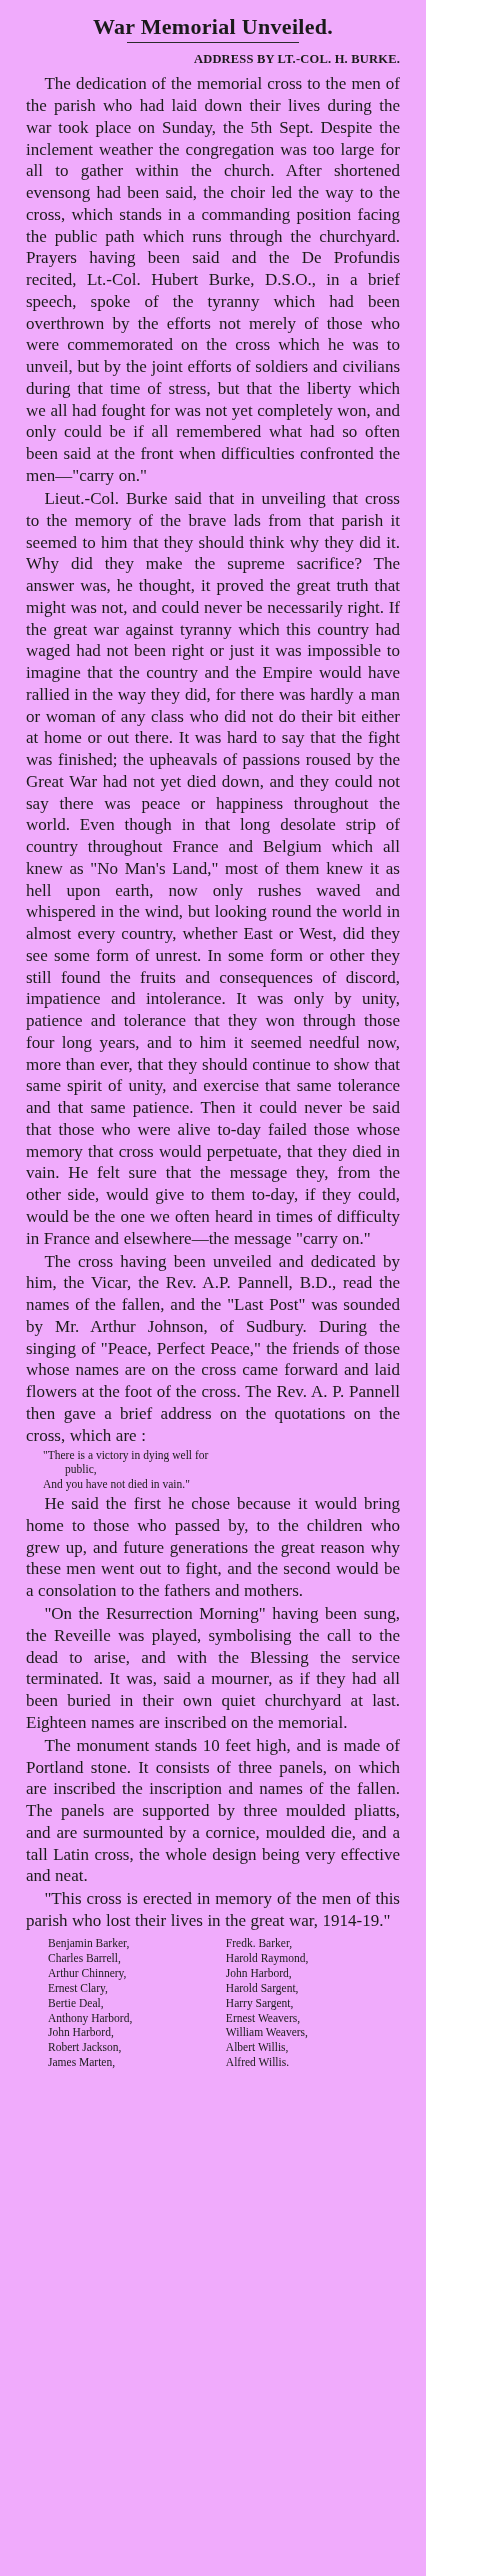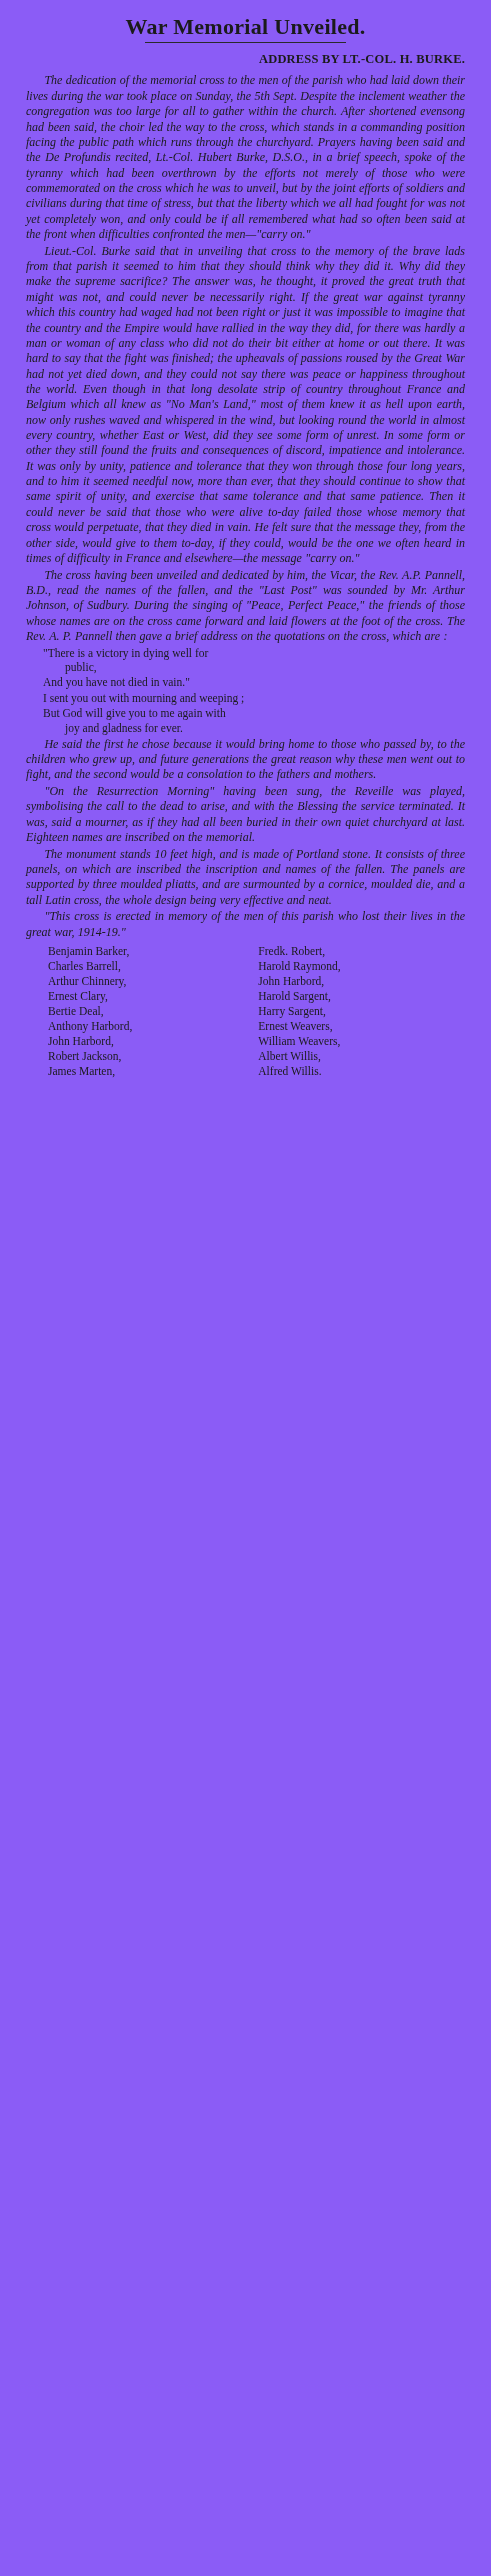--- a/index.html
+++ b/index.html
@@ -6,25 +6,25 @@
     margin: 0;
     padding: 0;
     background: #ffffff;
   }
   body {
     width: 493px;
     font-family: "Liberation Serif", "DejaVu Serif", serif;
     color: #1b1b1b;
   }
   .page {
-    width: 491px;
+    width: 426px;
     min-height: 2576px;
     box-sizing: border-box;
     padding: 11.8px 26px 19.7px 26px;
-    background: #8b5cf6;
+    background: #f0abfc;
   }
   .headline {
     text-align: center;
     font-size: 22px;
     font-weight: bold;
     letter-spacing: 0.3px;
     margin: 2.6px 0 1.3px 0;
     font-family: "Liberation Serif", "DejaVu Serif", serif;
   }
   .headline-rule {
@@ -34,28 +34,27 @@
     border-top: 1px solid #2a2a2a;
   }
   .subhead {
     text-align: right;
     font-size: 12.5px;
     font-weight: bold;
     letter-spacing: 0.2px;
     margin: 0 0 6.6px 0;
   }
   p.body {
-    font-size: 12px;
+    font-size: 17px;
     line-height: 1.28;
     text-align: justify;
     text-justify: inter-word;
     margin: 0 0 1.3px 0;
     text-indent: 18.4px;
     word-spacing: 0.3px;
-    font-style: italic;
   }
   p.body.noindent {
     text-indent: 0;
   }
   .verse {
     font-size: 11.5px;
     line-height: 1.28;
     margin: 0 0 1.3px 0;
     padding-left: 17px;
     text-align: left;
@@ -104,45 +103,40 @@
   <p class="body">Lieut.-Col. Burke said that in unveiling that cross to the memory of the brave lads from that parish it seemed to him that they should think why they did it. Why did they make the supreme sacrifice? The answer was, he thought, it proved the great truth that might was not, and could never be necessarily right. If the great war against tyranny which this country had waged had not been right or just it was impossible to imagine that the country and the Empire would have rallied in the way they did, for there was hardly a man or woman of any class who did not do their bit either at home or out there. It was hard to say that the fight was finished; the upheavals of passions roused by the Great War had not yet died down, and they could not say there was peace or happiness throughout the world. Even though in that long desolate strip of country throughout France and Belgium which all knew as "No Man's Land," most of them knew it as hell upon earth, now only rushes waved and whispered in the wind, but looking round the world in almost every country, whether East or West, did they see some form of unrest. In some form or other they still found the fruits and consequences of discord, impatience and intolerance. It was only by unity, patience and tolerance that they won through those four long years, and to him it seemed needful now, more than ever, that they should continue to show that same spirit of unity, and exercise that same tolerance and that same patience. Then it could never be said that those who were alive to-day failed those whose memory that cross would perpetuate, that they died in vain. He felt sure that the message they, from the other side, would give to them to-day, if they could, would be the one we often heard in times of difficulty in France and elsewhere—the message "carry on."</p>
   <p class="body">The cross having been unveiled and dedicated by him, the Vicar, the Rev. A.P. Pannell, B.D., read the names of the fallen, and the "Last Post" was sounded by Mr. Arthur Johnson, of Sudbury. During the singing of "Peace, Perfect Peace," the friends of those whose names are on the cross came forward and laid flowers at the foot of the cross. The Rev. A. P. Pannell then gave a brief address on the quotations on the cross, which are :</p>
 
   <div class="verse">
     <span class="indent1">"There is a victory in dying well for</span>
     <span class="indent2">public,</span>
     <span class="indent1">And you have not died in vain."</span>
   </div>
 
 
-  <div class="verse">
-    <span class="indent1">I sent you out with mourning and weeping ;</span>
-    <span class="indent1">But God will give you to me again with</span>
-    <span class="indent2">joy and gladness for ever.</span>
-  </div>
 
   <p class="body">He said the first he chose because it would bring home to those who passed by, to the children who grew up, and future generations the great reason why these men went out to fight, and the second would be a consolation to the fathers and mothers.</p>
   <p class="body">"On the Resurrection Morning" having been sung, the Reveille was played, symbolising the call to the dead to arise, and with the Blessing the service terminated. It was, said a mourner, as if they had all been buried in their own quiet churchyard at last. Eighteen names are inscribed on the memorial.</p>
   <p class="body">The monument stands 10 feet high, and is made of Portland stone. It consists of three panels, on which are inscribed the inscription and names of the fallen. The panels are supported by three moulded pliatts, and are surmounted by a cornice, moulded die, and a tall Latin cross, the whole design being very effective and neat.</p>
   <p class="body">"This cross is erected in memory of the men of this parish who lost their lives in the great war, 1914-19."</p>
 
   <div class="names-wrap">
     <div class="names-col left">
       <div class="name-row">Benjamin Barker,</div>
       <div class="name-row">Charles Barrell,</div>
       <div class="name-row">Arthur Chinnery,</div>
       <div class="name-row">Ernest Clary,</div>
       <div class="name-row">Bertie Deal,</div>
       <div class="name-row">Anthony Harbord,</div>
       <div class="name-row">John Harbord,</div>
       <div class="name-row">Robert Jackson,</div>
       <div class="name-row">James Marten,</div>
     </div>
     <div class="names-col right">
-      <div class="name-row">Fredk. Robert,</div>
+      <div class="name-row">Fredk. Barker,</div>
       <div class="name-row">Harold Raymond,</div>
       <div class="name-row">John Harbord,</div>
       <div class="name-row">Harold Sargent,</div>
       <div class="name-row">Harry Sargent,</div>
       <div class="name-row">Ernest Weavers,</div>
       <div class="name-row">William Weavers,</div>
       <div class="name-row">Albert Willis,</div>
       <div class="name-row">Alfred Willis.</div>
     </div>
   </div>

